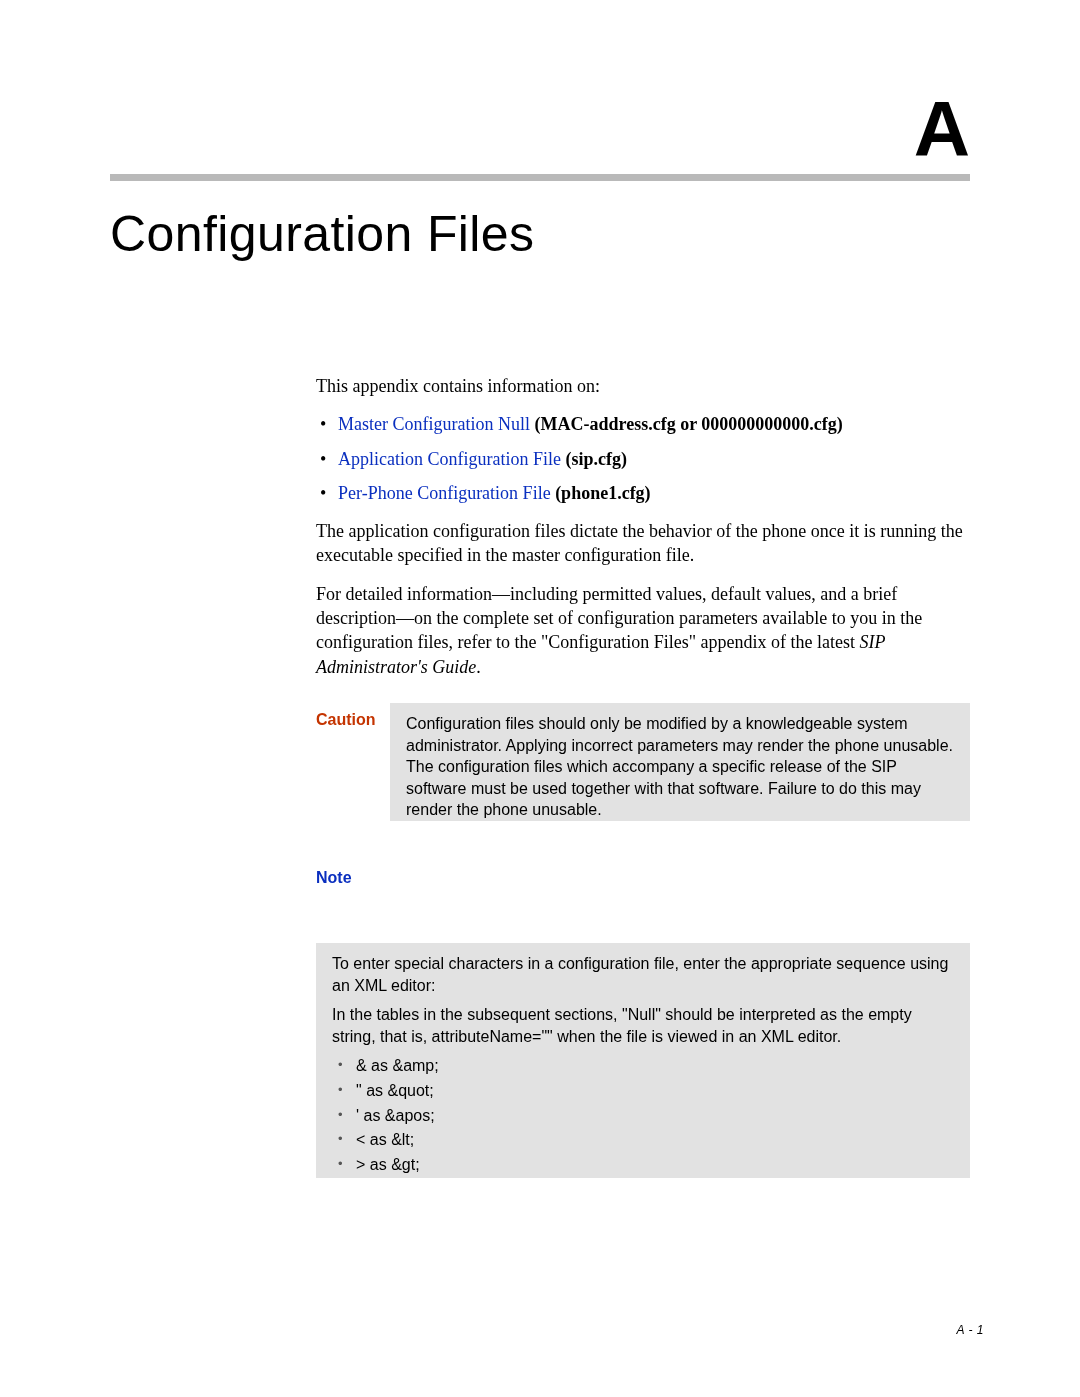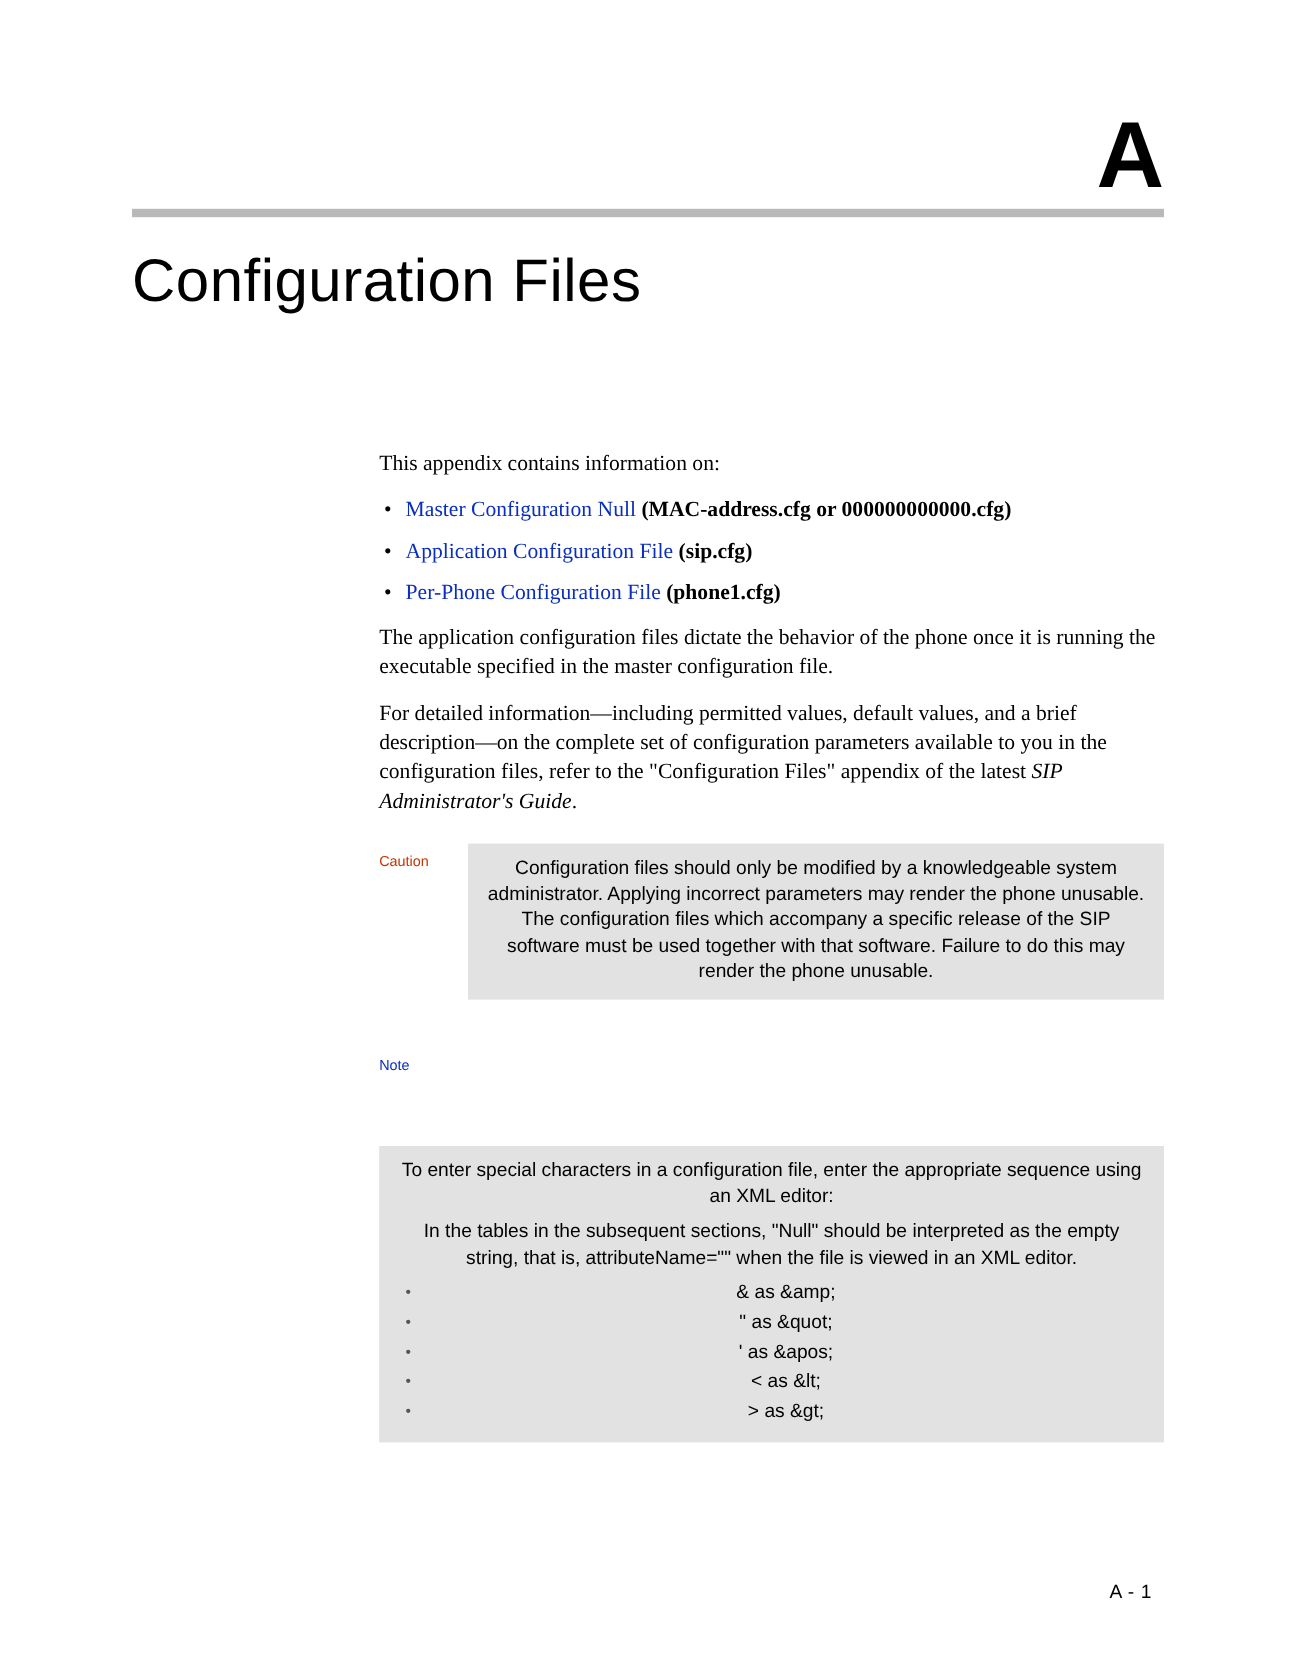--- a/index.html
+++ b/index.html
@@ -72,34 +72,33 @@
   }
   .callout {
     display: flex;
     margin-top: 24px;
     align-items: flex-start;
   }
   .callout-label {
     width: 74px;
     flex: 0 0 74px;
     font-family: Arial, Helvetica, sans-serif;
-    font-size: 12px;
-    font-weight: 400;
+    font-size: 16px;
+    font-weight: 700;
     padding-top: 8px;
   }
   .callout-label.caution { color: #c43400; }
   .callout-label.note { color: #0a2fbf; }
   .callout-body {
     background: #e2e2e2;
-    padding: 10px 16px 12px 16px;
+    padding: 10px 16px 0 16px;
     font-family: Arial, Helvetica, sans-serif;
     font-size: 16px;
     line-height: 1.35;
     flex: 1;
-    text-align: center;
   }
   .callout-body p { margin: 0 0 8px 0; }
   .callout-body p:last-child { margin-bottom: 0; }
   ul.char-list {
     list-style: none;
     padding: 0;
     margin: 4px 0 0 0;
   }
   ul.char-list li {
     position: relative;
@@ -110,24 +109,25 @@
     content: "•";
     position: absolute;
     left: 6px;
     top: 1px;
     font-size: 13px;
     color: #555;
   }
   .page-number {
     position: absolute;
     bottom: 60px;
-    right: 120px;
+    right: 96px;
     font-family: Futura, "Century Gothic", "Trebuchet MS", Arial, sans-serif;
-    font-size: 16px;
+    font-size: 12px;
     letter-spacing: 0.5px;
+    font-style: italic;
   }
 </style>
 </head>
 <body>
 
 <div class="page">
 
   <div class="appendix-letter">A</div>
   <hr class="rule">
   <h1 class="title">Configuration Files</h1>

